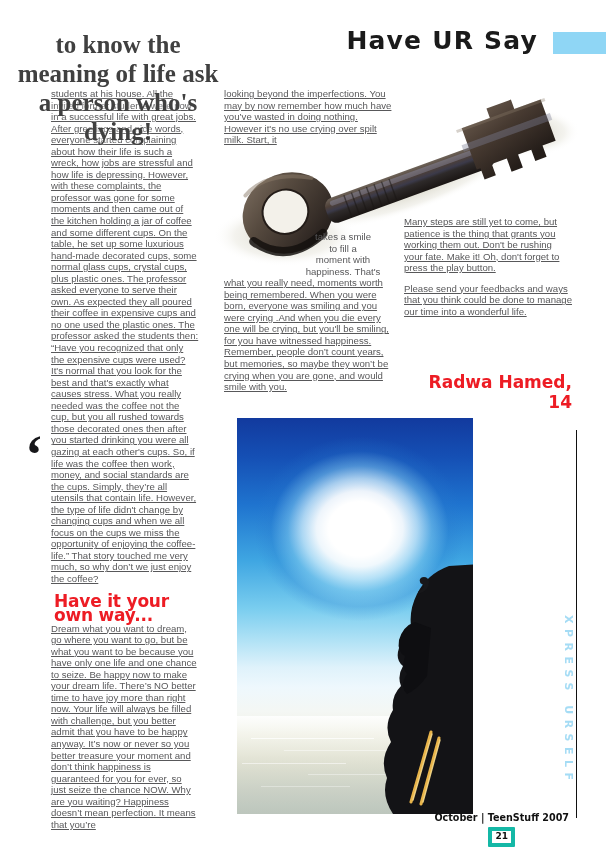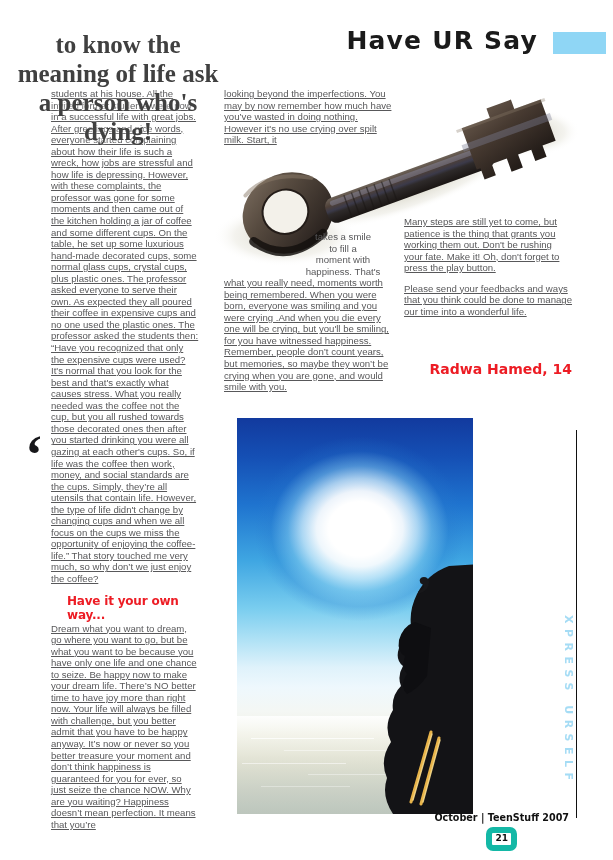--- a/index.html
+++ b/index.html
@@ -82,35 +82,35 @@
   #col3 {
     left: 404px;
     top: 216px;
     width: 168px;
   }
   .para { margin: 0 0 9px 0; text-decoration: underline; }
   .para:last-child { margin-bottom: 0; }
 
   .section-head {
     color: #ed1c24;
-    font-size: 12px;
+    font-size: 17px;
     font-weight: bold;
     line-height: 14px;
-    margin: 0 0 1px 16px;
+    margin: 0 0 1px 3px;
     font-family: "DejaVu Sans", sans-serif;
     letter-spacing: -0.2px;
   }
   #byline {
     position: absolute;
     left: 404px;
-    top: 361px;
+    top: 372px;
     width: 168px;
     text-align: right;
     color: #ed1c24;
-    font-size: 14px;
+    font-size: 17px;
     font-weight: bold;
     font-family: "DejaVu Sans", sans-serif;
   }
 
   
   #key-photo {
     position: absolute;
     left: 210px;
     top: 96px;
     width: 380px;
@@ -237,22 +237,22 @@
     align-items: center;
     gap: 4px;
     font-size: 9.6px;
     font-weight: bold;
     color: #111111;
     font-family: "DejaVu Sans", sans-serif;
     white-space: nowrap;
     flex-direction: column;
   }
   #footer-page {
-    border: 6px solid #14b8a6;
-    border-radius: 7px;
+    border: 4px solid #14b8a6;
+    border-radius: 1px;
     padding: 0px 3px 1px 3px;
     font-size: 9px;
     line-height: 11px;
   }
 </style>
 </head>
 <body>
 
 <div id="page">
 

